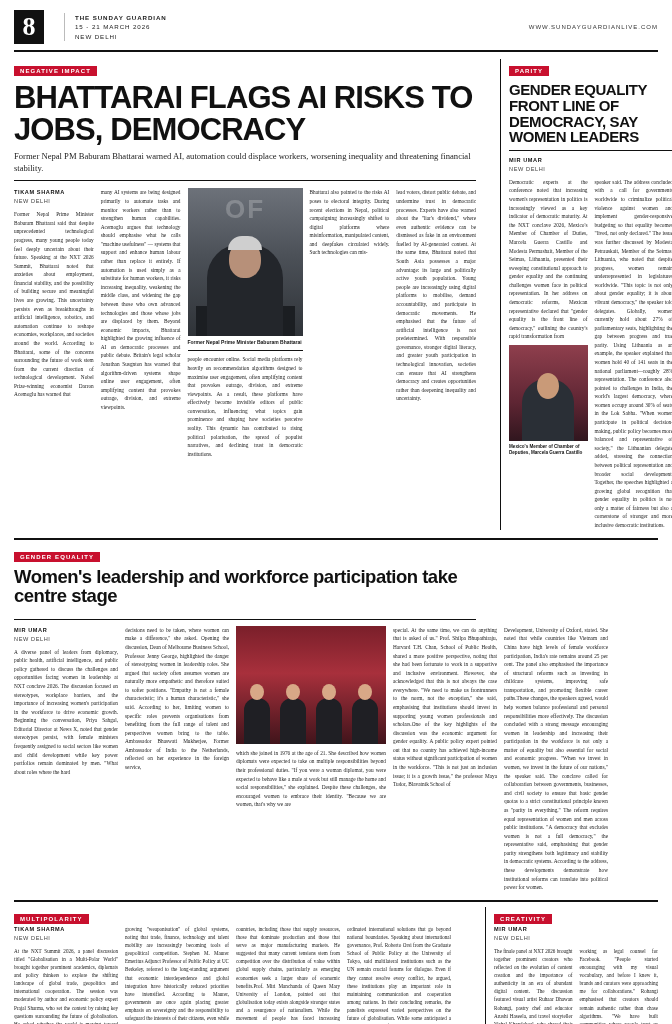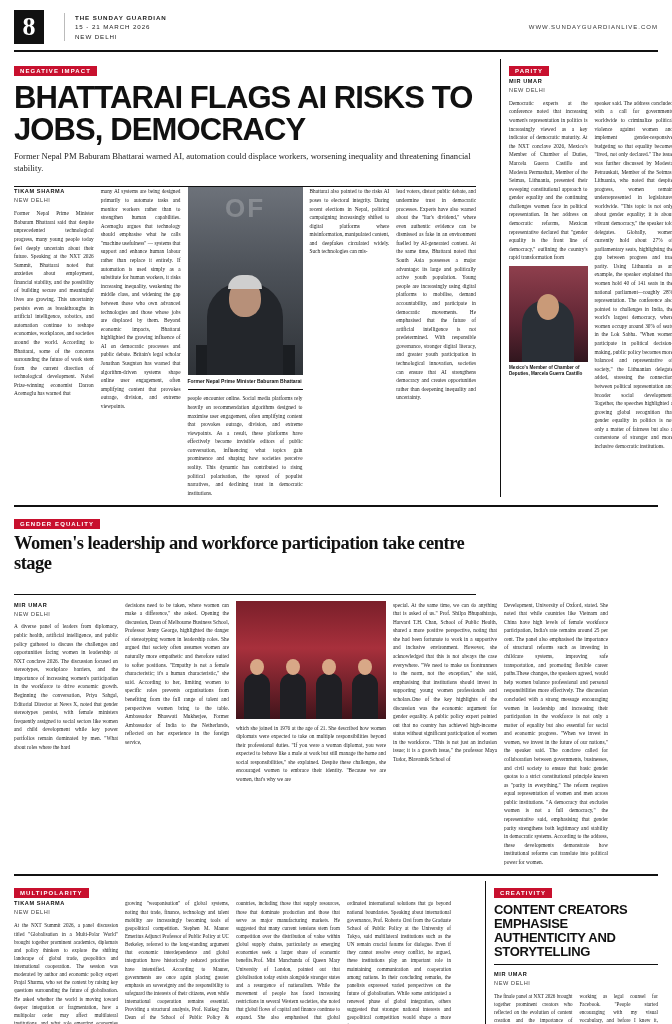--- a/index.html
+++ b/index.html
@@ -126,32 +126,33 @@
     font-size: 31px;
     line-height: 1.02;
     letter-spacing: -0.9px;
     margin: 5px 0 6px 0;
     text-transform: uppercase;
   }
   .lead-sub {
     font-size: 8.6px;
     line-height: 1.35;
     color: #222;
-    padding-bottom: 12px;
+    margin-bottom: 7px;
+    padding-bottom: 6px;
     border-bottom: 1px solid #111;
   }
   .lead-cols {
     display: flex;
     gap: 7px;
   }
   .lead-cols .col { width: 104px; }
   .photo-block { width: 150px; }
   .photo {
     width: 100%;
-    height: 188px;
+    height: 148px;
     background: linear-gradient(180deg,#6d727a 0%,#4c5158 45%,#2f3338 100%);
     position: relative;
     overflow: hidden;
   }
   .photo .banner-text {
     position: absolute;
     top: 6px; left: 0; right: 0;
     text-align: center;
     font-family: "Liberation Sans", sans-serif;
     font-size: 26px;
@@ -242,27 +243,27 @@
     font-size: 4.6px;
     font-weight: bold;
     line-height: 1.4;
     padding: 3px 0 0 0;
     color: #111;
   }
 
   
   .sec2 { margin-top: 8px; border-top: 2px solid #111; padding-top: 5px; }
   .sec2-head {
-    font-family: Liberation Serif, serif;
+    font-family: Liberation Sans, sans-serif;
     font-weight: bold;
     font-size: 18.5px;
     line-height: 1.06;
     letter-spacing: -.5px;
     margin: 4px 0 6px 0;
-    padding-bottom: 20px;
+    padding-bottom: 13px;
     border-bottom: 1px solid #111;
     width: 462px;
   }
   .sec2-grid { display: flex; gap: 7px; }
   .sec2-grid .col { width: 104px; }
   .sec2-photo { width: 150px; }
   .panel-photo {
     width: 100%;
     height: 118px;
     background: linear-gradient(180deg,#7a1f2a 0%,#a8303c 40%,#40141b 100%);
@@ -382,20 +383,21 @@
 
 At the same time, Bhattarai noted that South Asia possesses a major advantage: its large and politically active youth population. Young people are increasingly using digital platforms to mobilise, demand accountability, and participate in democratic movements.
 
 He emphasised that the future of artificial intelligence is not predetermined. With responsible governance, stronger digital literacy, and greater youth participation in technological innovation, societies can ensure that AI strengthens democracy and creates opportunities rather than deepening inequality and uncertainty.</div>
         </div>
       </div>
     </div>
 
     <div class="right-zone">
       <span class="kicker">PARITY</span>
+      <div class="r-head">GENDER EQUALITY FRONT LINE OF DEMOCRACY, SAY WOMEN LEADERS</div>
       <div class="byline">
         <div>MIR UMAR</div>
         <div class="place">NEW DELHI</div>
       </div>
       <div class="r-cols">
         <div class="col">
           <div class="body-col">Democratic experts at the conference noted that increasing women's representation in politics is increasingly viewed as a key indicator of democratic maturity.
 
 At the NXT conclave 2026, Mexico's Member of Chamber of Duties, Marcela Guerra Castillo and Modesta Permashait, Member of the Seimas, Lithuania, presented their sweeping constitutional approach to gender equality and the continuing challenges women face in political representation.
 
@@ -495,21 +497,20 @@
           <div class="body-col tiny">countries, including those that supply resources, those that dominate production and those that serve as major manufacturing markets. He suggested that many current tensions stem from competition over the distribution of value within global supply chains, particularly as emerging economies seek a larger share of economic benefits.Prof. Miri Manchanda of Queen Mary University of London, pointed out that globalisation today exists alongside stronger states and a resurgence of nationalism. While the movement of people has faced increasing restrictions in several Western societies, she noted that global flows of capital and finance continue to expand. She also emphasised that global challenges such as climate change demand co-</div>
         </div>
         <div class="col">
           <div class="body-col tiny">ordinated international solutions that go beyond national boundaries. Speaking about international governance, Prof. Roberto Orsi from the Graduate School of Public Policy at the University of Tokyo, said multilateral institutions such as the UN remain crucial forums for dialogue. Even if they cannot resolve every conflict, he argued, these institutions play an important role in maintaining communication and cooperation among nations. In their concluding remarks, the panelists expressed varied perspectives on the future of globalisation. While some anticipated a renewed phase of global integration, others suggested that stronger national interests and geopolitical competition would shape a more fragmented yet multipolar world order.</div>
         </div>
       </div>
     </div>
 
     <div class="sec3-right">
       <span class="kicker">CREATIVITY</span>
-      <div class="sec3r-head">CONTENT CREATORS EMPHASISE AUTHENTICITY AND STORYTELLING</div>
       <div class="byline">
         <div>MIR UMAR</div>
         <div class="place">NEW DELHI</div>
       </div>
       <div class="sec3r-cols">
         <div class="col">
           <div class="body-col tiny">The finale panel at NXT 2026 brought together prominent creators who reflected on the evolution of content creation and the importance of authenticity in an era of abundant digital content.
 
 The discussion featured visual artist Ruhaar Dhawan Rohangi, pastry chef and educator Arushi Haseela, and travel storyteller Vishal Khandelwal, who shared their journeys and insights into the future of the creator economy.
 

